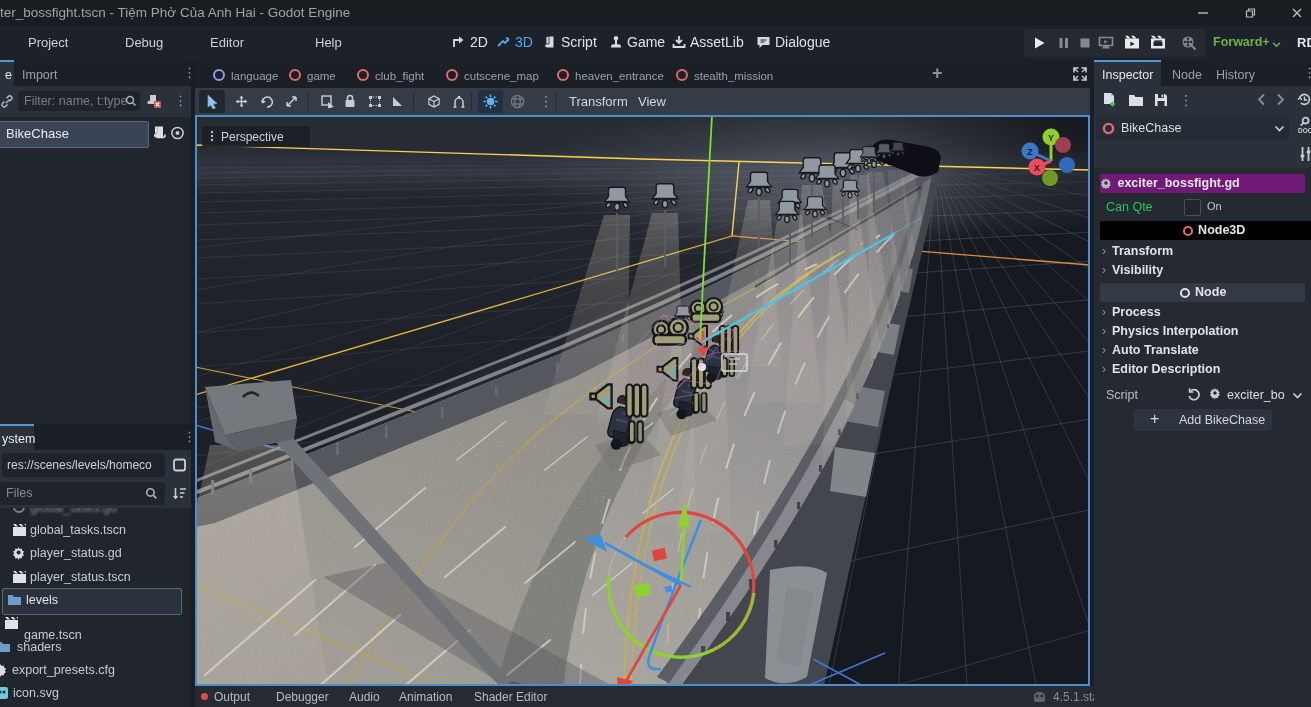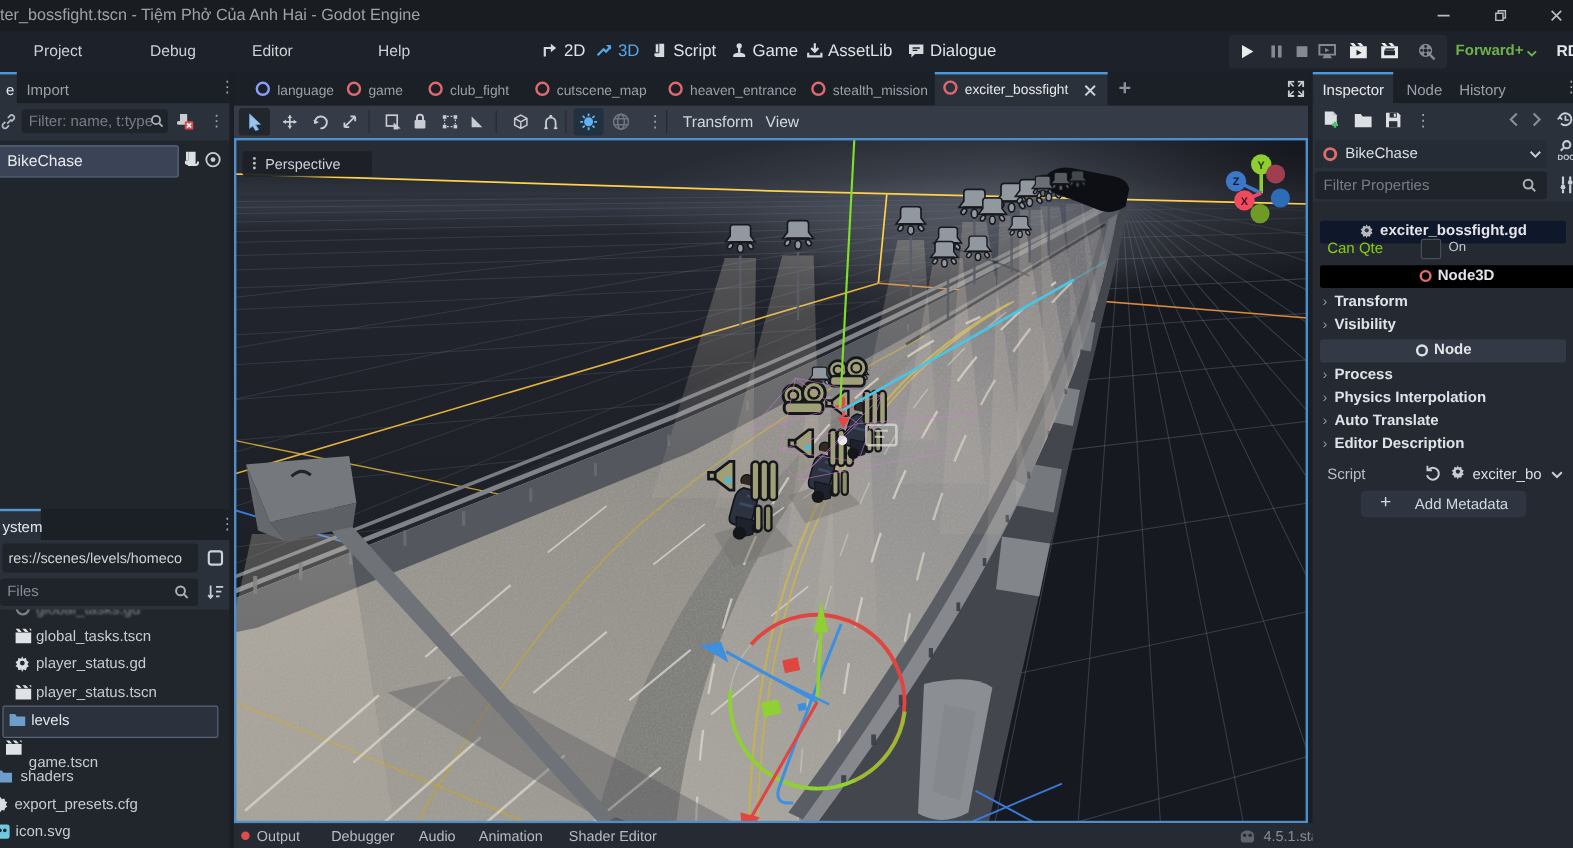--- a/index.html
+++ b/index.html
@@ -226,25 +226,20 @@
         </svg><span class="abs" style="left:18px;top:0px">icon.svg</span></div>
   </div>
 </div>
 <div id="centertabs" class="abs tabbar">
   <div class="stab" style="left:18px"><span class="oico" style="border-color:#8b9dfa"></span>language</div>
   <div class="stab" style="left:94px"><span class="oico"></span>game</div>
   <div class="stab" style="left:162px"><span class="oico"></span>club_fight</div>
   <div class="stab" style="left:251px"><span class="oico"></span>cutscene_map</div>
   <div class="stab" style="left:362px"><span class="oico"></span>heaven_entrance</div>
   <div class="stab" style="left:481px"><span class="oico"></span>stealth_mission</div>
-  <div class="stab activetab" style="left:584px;width:106px"><span class="oico"></span>exciter_bossfight
-    <svg style="position:absolute;right:9px;top:8px" width="11" height="11" viewBox="0 0 11 11">
-        <path d="M1.5 1.5l8 8M9.5 1.5l-8 8" stroke="#cfd3d9" stroke-width="1.7"></path>
-      </svg>
-  </div>
   <span class="abs" style="left:737px;top:3px;color:#8a919c;font-size:18px;font-weight:bold">+</span>
   <svg class="abs" style="left:878px;top:7px" width="14" height="14" viewBox="0 0 14 14">
       <g stroke="#c9cdd3" stroke-width="1.6" fill="none">
         <path d="M5.5 1H1v4.5M8.5 1H13v4.5M5.5 13H1V8.5M8.5 13H13V8.5"></path>
         <path d="M1 1l4 4M13 1L9 5M1 13l4-4M13 13L9 9" stroke-width="1.3"></path>
       </g>
     </svg>
 </div>
 <div id="ctoolbar" class="abs toolrow">
   <div class="abs" style="left:4px;top:2px;width:26px;height:23px;background:#22262d;border-radius:3px"></div>
@@ -918,40 +913,34 @@
     <span class="abs" style="left:25px;top:4px;color:#dcdfe4;font-size:12.5px">BikeChase</span>
     <svg class="abs" style="left:178px;top:8px" width="11" height="8" viewBox="0 0 11 8">
         <path d="M1.5 1.5l4 4 4-4" fill="none" stroke="#c9cdd3" stroke-width="1.7"></path>
       </svg>
   </div>
   <svg class="abs" style="left:203px;top:56px" width="15" height="19" viewBox="0 0 15 19">
       <circle cx="8.6" cy="4.6" r="3" fill="none" stroke="#c9cdd3" stroke-width="1.7"></circle>
       <path d="M6.4 6.8L3.6 9.6" stroke="#c9cdd3" stroke-width="1.7"></path>
       <text x="1" y="17" font-size="6.5" font-weight="bold" fill="#c9cdd3" font-family="Liberation Sans">DOC</text>
     </svg>
-  <div class="abs field" style="left:2px;top:83px;width:193px;height:23px;line-height:23px"><span style="margin-left:7px">Filter Properties</span>
-    <svg class="abs" style="right:8px;top:5px" width="13" height="13" viewBox="0 0 12 12">
-        <circle cx="5" cy="5" r="3.4" fill="none" stroke="#aab0b8" stroke-width="1.5"></circle>
-        <path d="M7.7 7.7l2.8 2.8" stroke="#aab0b8" stroke-width="1.5"></path>
-      </svg>
-  </div>
   <svg class="abs" style="left:205px;top:86px" width="13" height="16" viewBox="0 0 13 16">
       <path d="M3.5 1v7M3.5 12v3M9.5 1v3M9.5 8v7" stroke="#c9cdd3" stroke-width="1.8"></path>
       <circle cx="3.5" cy="10" r="2" fill="#c9cdd3"></circle>
       <circle cx="9.5" cy="6" r="2" fill="#c9cdd3"></circle>
     </svg>
   <div class="abs" style="left:0;top:108px;width:217px;height:539px;background:#252a32" id="inspbody">
-    <div class="abs" style="left:6px;top:16px;width:205px;height:19px;background:#0f172a;border-radius:2px;text-align:center">
+    <div class="abs" style="left:6px;top:6px;width:205px;height:19px;background:#701a75;border-radius:2px;text-align:left">
       <svg style="vertical-align:-2px" width="13" height="13" viewBox="0 0 14 14">
           <path d="M7 1l1 2.2 2.4-.6.6 2.4L13 6l-1.4 2 1.4 2-2 1-.6 2.4-2.4-.6L7 15l-1-2.2-2.4.6-.6-2.4L1 10l1.4-2L1 6l2-1 .6-2.4 2.4.6z" fill="#b6bac1" transform="scale(.9)"></path>
           <circle cx="6.4" cy="6.4" r="1.9" fill="#31363f"></circle>
         </svg>
       <span style="color:#e2e4e8;font-size:12.5px;font-weight:bold;vertical-align:1px"> exciter_bossfight.gd</span>
     </div>
-    <span class="abs" style="left:12px;top:32px;color:#84cc16;font-size:12.5px">Can Qte</span>
+    <span class="abs" style="left:12px;top:32px;color:#22c55e;font-size:12.5px">Can Qte</span>
     <div class="abs" style="left:90px;top:31px;width:15px;height:15px;background:#21262d;border:1px solid #484f5c;border-radius:2px"></div>
     <span class="abs" style="left:113px;top:32px;color:#c3c7ce;font-size:11px">On</span>
     <div class="abs" style="left:6px;top:53px;width:227px;height:19px;background:#000000;border-radius:2px;text-align:center">
       <svg style="vertical-align:-2px" width="12" height="12" viewBox="0 0 13 13">
           <circle cx="6.5" cy="6.5" r="4.4" fill="none" stroke="#e06c6c" stroke-width="2.2"></circle>
         </svg>
       <span style="color:#e2e4e8;font-size:12.5px;font-weight:bold;vertical-align:1px"> Node3D</span>
     </div>
     <div class="abs sect" style="top:76px">Transform</div>
     <div class="abs sect" style="top:95px">Visibility</div>
@@ -973,16 +962,16 @@
     <svg class="abs" style="left:115px;top:219px" width="13" height="13" viewBox="0 0 14 14">
         <path d="M7 1l1 2.2 2.4-.6.6 2.4L13 6l-1.4 2 1.4 2-2 1-.6 2.4-2.4-.6L7 15l-1-2.2-2.4.6-.6-2.4L1 10l1.4-2L1 6l2-1 .6-2.4 2.4.6z" fill="#c9cdd3" transform="scale(.9)"></path>
         <circle cx="6.4" cy="6.4" r="1.9" fill="#252a32"></circle>
       </svg>
     <span class="abs" style="left:133px;top:220px;color:#dcdfe4;font-size:12.5px">exciter_bo</span>
     <svg class="abs" style="left:198px;top:224px" width="11" height="8" viewBox="0 0 11 8">
         <path d="M1.5 1.5l4 4 4-4" fill="none" stroke="#c9cdd3" stroke-width="1.7"></path>
       </svg>
     <div class="abs" style="left:40px;top:241px;width:138px;height:22px;background:#2f3540;border-radius:4px">
       <span style="position:absolute;left:16px;top:1px;color:#d3d7dc;font-size:16px">+</span>
-      <span style="position:absolute;left:45px;top:4px;color:#d3d7dc;font-size:12.5px">Add Metadata</span>
+      <span style="position:absolute;left:45px;top:4px;color:#d3d7dc;font-size:12.5px">Add BikeChase</span>
     </div>
   </div>
 </div>
 
 </body></html>

